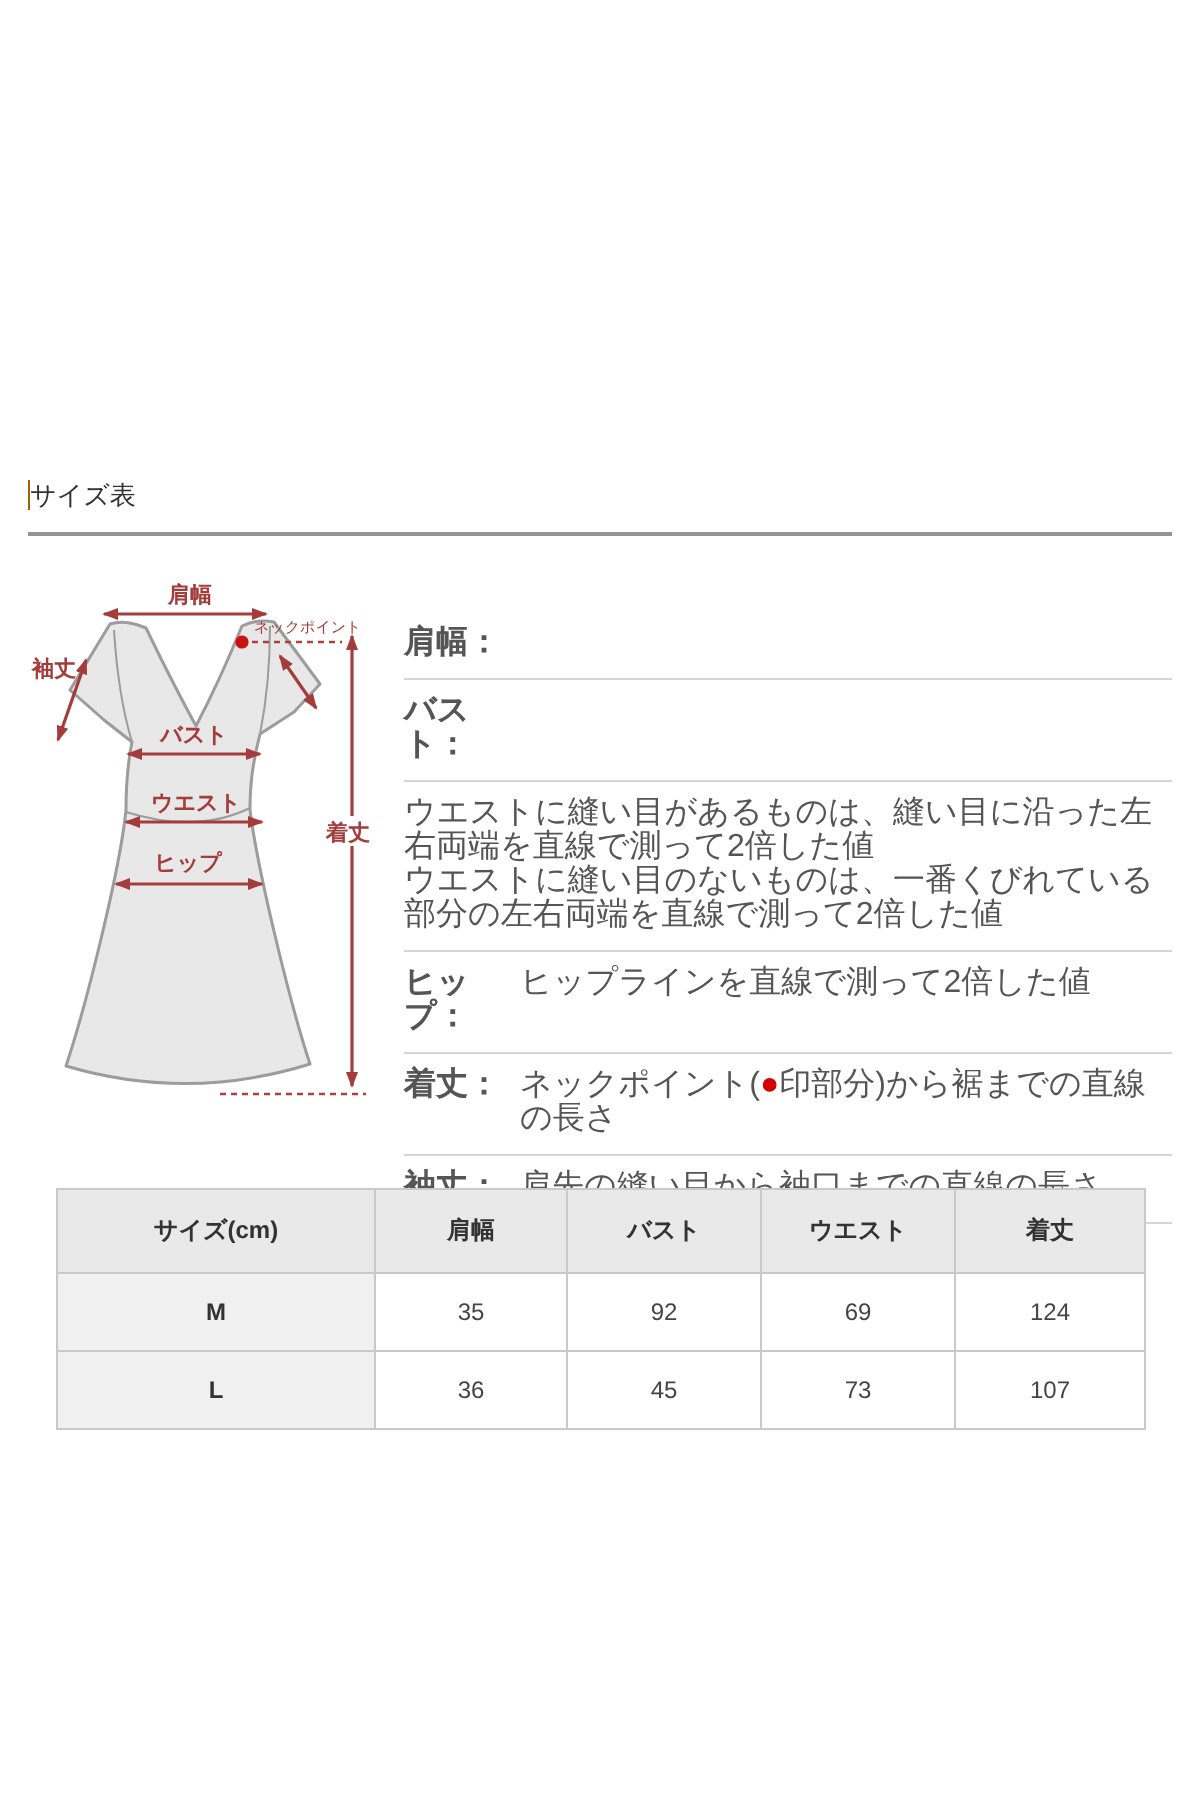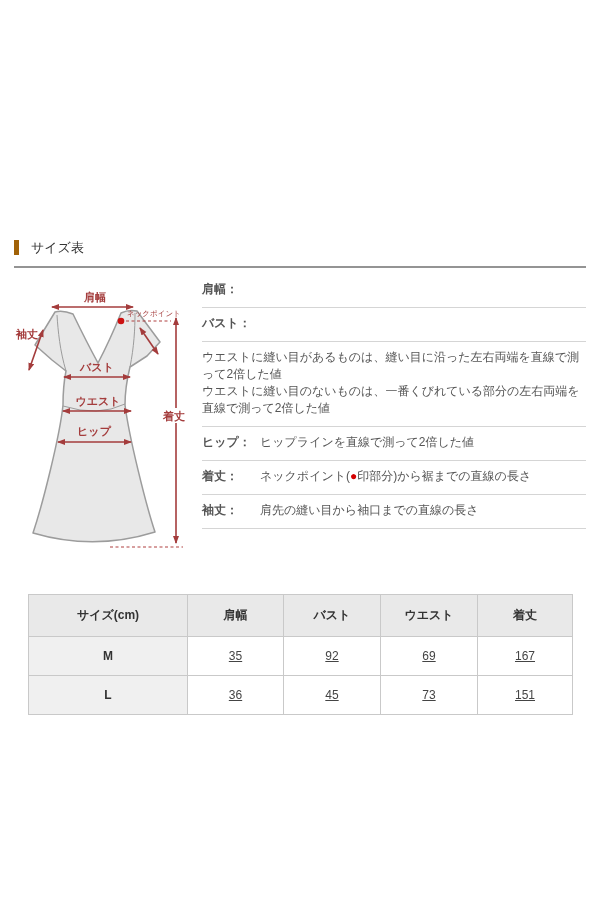--- a/index.html
+++ b/index.html
@@ -7,54 +7,54 @@
   body {
     width:600px; height:900px; position:relative; overflow:hidden;
     font-family:"Liberation Sans", sans-serif; color:#555;
   }
   .page { position:absolute; inset:0; background:#fff; }
 
   
   .section-title {
     position:absolute; left:14px; top:240px;
     font-size:13px; color:#333; line-height:15px;
-    border-left:5px solid #a16207; padding-left:12px;
+    border-left:1px solid #a16207; padding-left:0;
   }
   .title-rule {
     position:absolute; left:14px; top:266px; width:572px; height:2px;
     background:#949494;
   }
 
   
   .diagram-wrap { position:absolute; left:10px; top:285px; width:190px; height:280px; }
   .m-label { fill:#a43c3c; font-weight:bold; font-size:11px; font-family:"Liberation Sans", sans-serif; }
   .m-label-sm { fill:#a43c3c; font-size:7.5px; font-family:"Liberation Sans", sans-serif; }
   .m-line { stroke:#a43c3c; stroke-width:1.6; fill:none; }
   .m-dash { stroke:#b04040; stroke-width:1.2; fill:none; stroke-dasharray:3 2.5; }
 
   
   .defs {
-    position:absolute; left:202px; top:274px; width:384px;
-    font-size:12px; line-height:17px; color:#555;
+    position:absolute; left:202px; top:306px; width:384px;
+    font-size:16px; line-height:17px; color:#555;
   }
   .def-row { display:flex; padding:7px 0 9px; border-bottom:1px solid #d5d5d5; }
   .def-term { flex:none; width:58px; font-weight:bold; }
   .def-desc { flex:1; }
   .red-dot-char { color:#d40000; }
 
   
   .size-table {
     position:absolute; left:28px; top:594px; width:544px;
     border-collapse:collapse; table-layout:fixed;
     font-size:12px; color:#333; text-align:center;
   }
   .size-table th, .size-table td { border:1px solid #c9c9c9; height:18px; padding:12px; }
   .size-table thead th { background:#e9e9e9; font-weight:bold; }
   .size-table tbody th { background:#f0f0f0; font-weight:bold; }
-  .size-table tbody td { background:#fff; font-weight:normal; color:#444;text-decoration:underline; }
+  .size-table tbody td { background:#fff; font-weight:normal; color:#444; }
 </style>
 </head>
 <body>
 
 <div class="page">
 
   <div class="section-title">サイズ表</div>
   <div class="title-rule"></div>
 
   <div class="diagram-wrap">
@@ -156,25 +156,25 @@
         <th>ウエスト</th>
         <th>着丈</th>
       </tr>
     </thead>
     <tbody>
       <tr>
         <th>M</th>
         <td>35</td>
         <td>92</td>
         <td>69</td>
-        <td>167</td>
+        <td>124</td>
       </tr>
       <tr>
         <th>L</th>
         <td>36</td>
         <td>45</td>
         <td>73</td>
-        <td>151</td>
+        <td>107</td>
       </tr>
     </tbody>
   </table>
 
 </div>
 
 </body></html>

